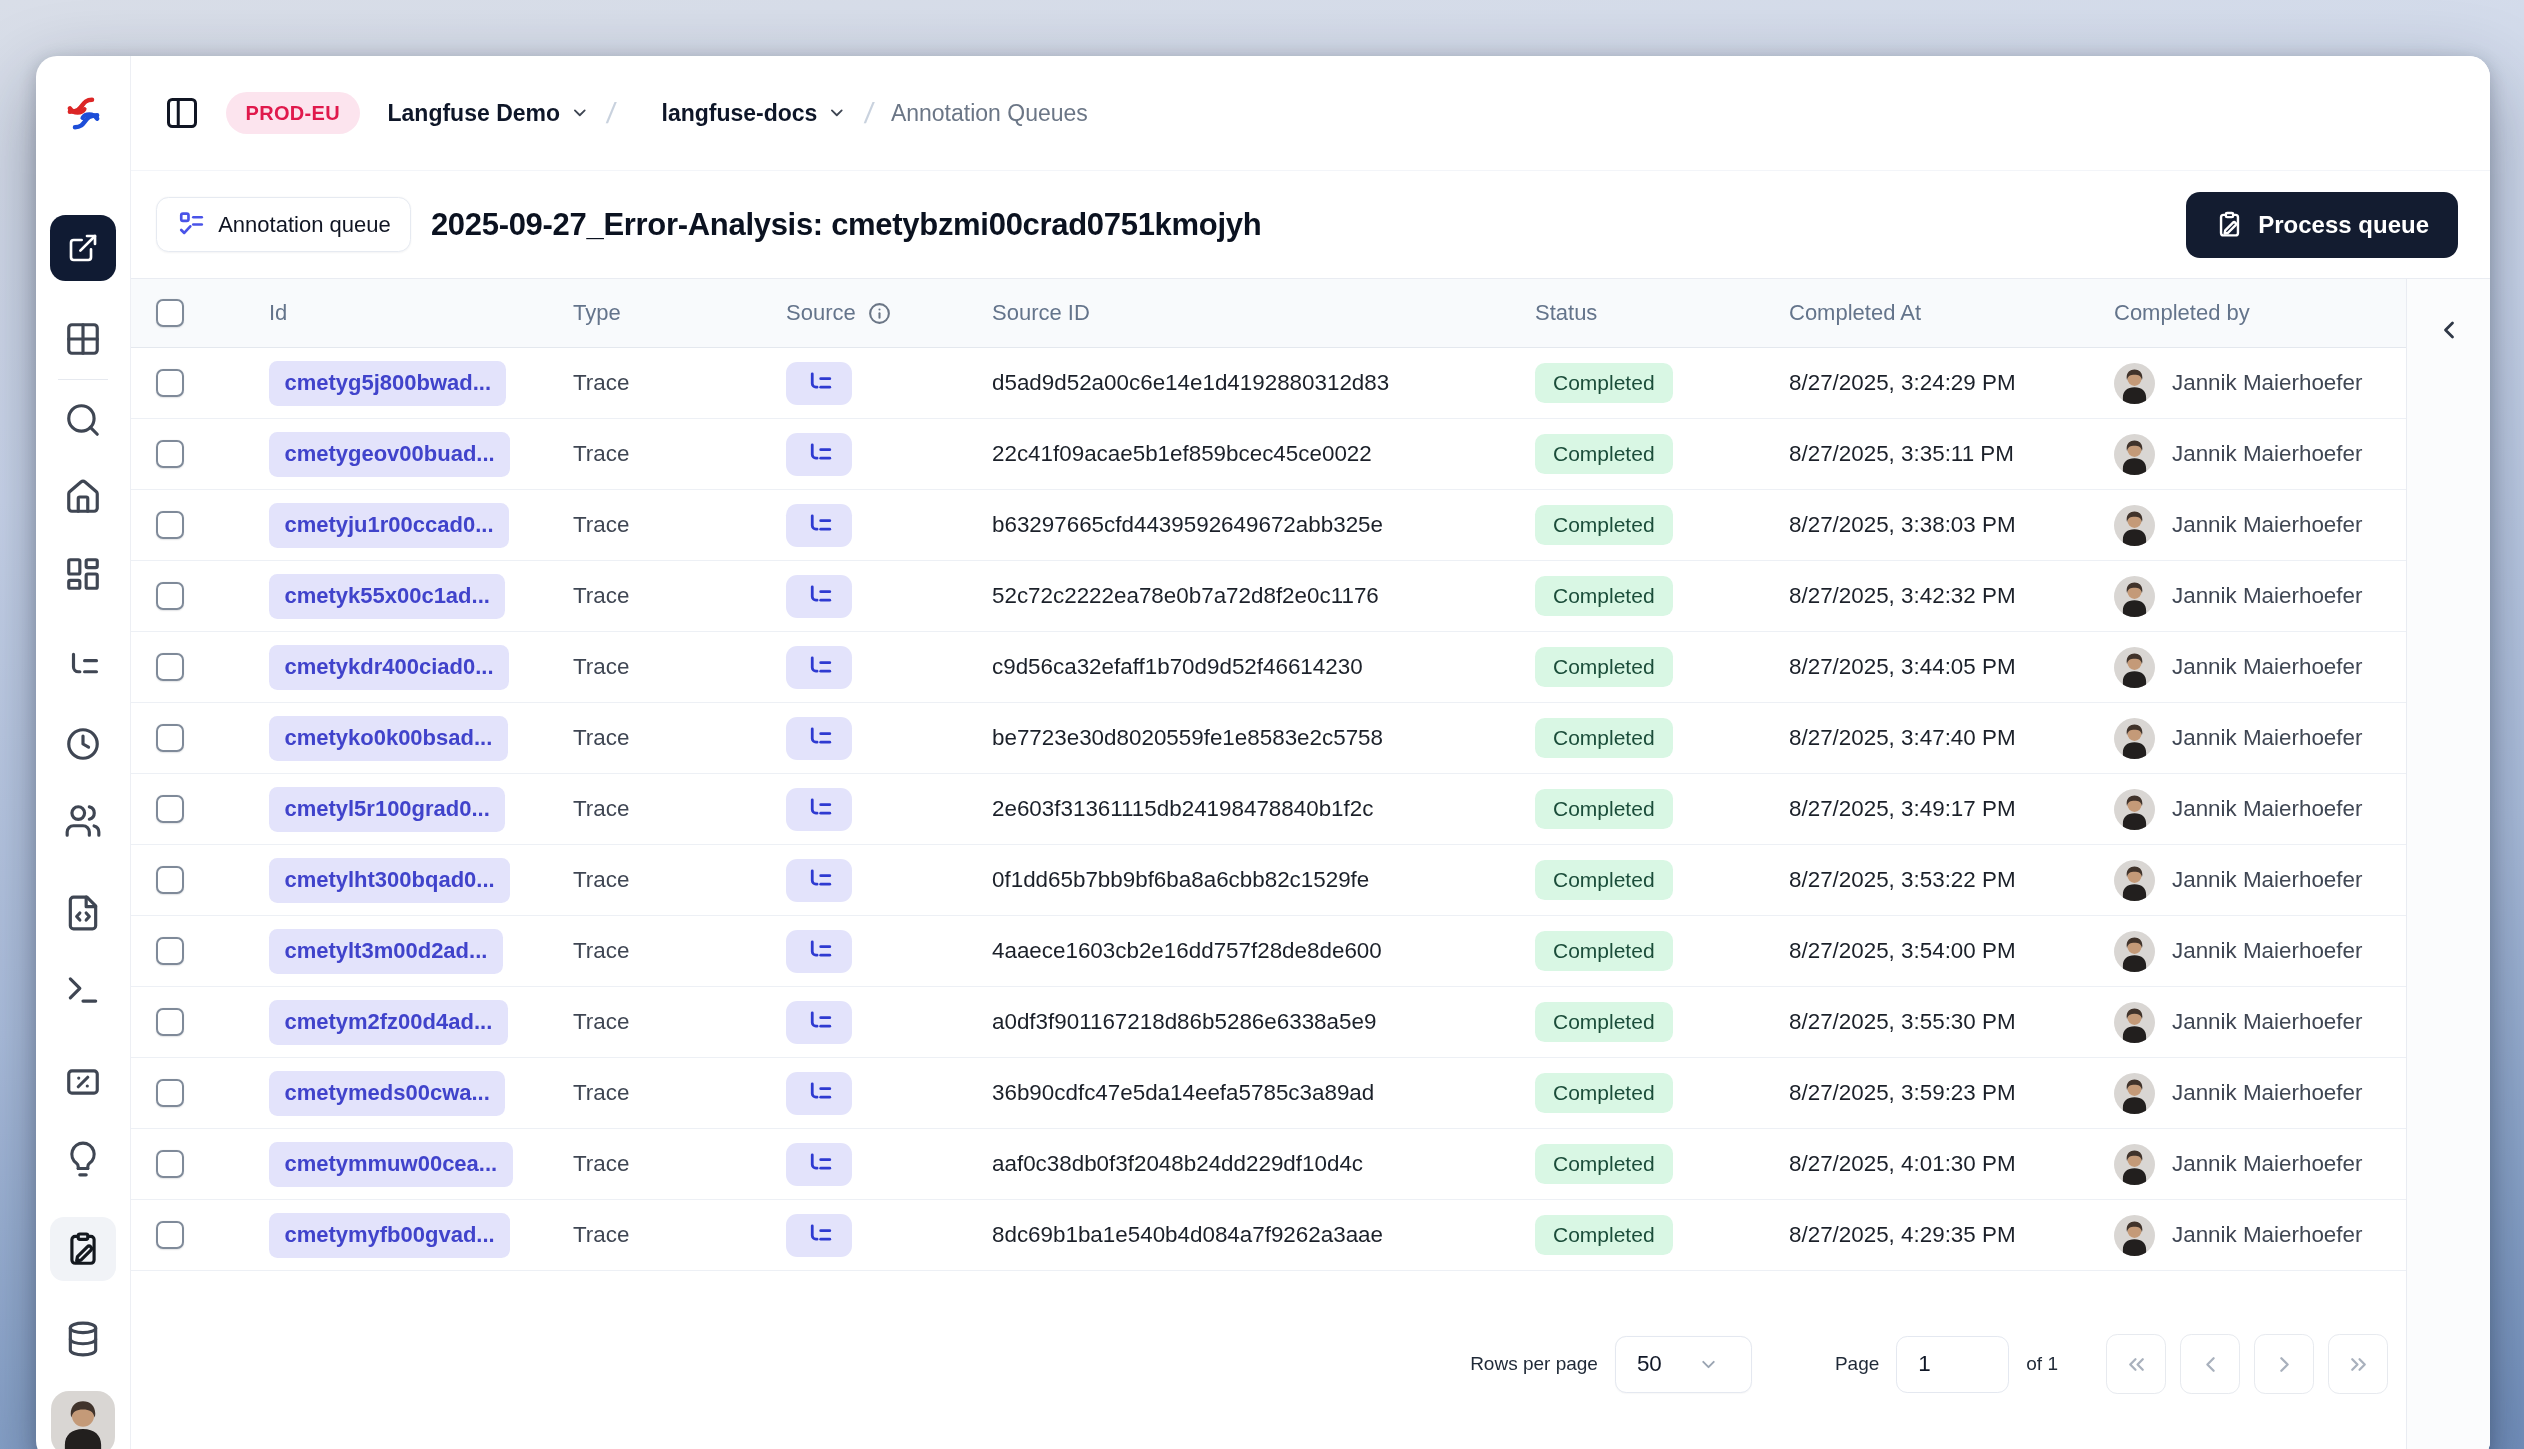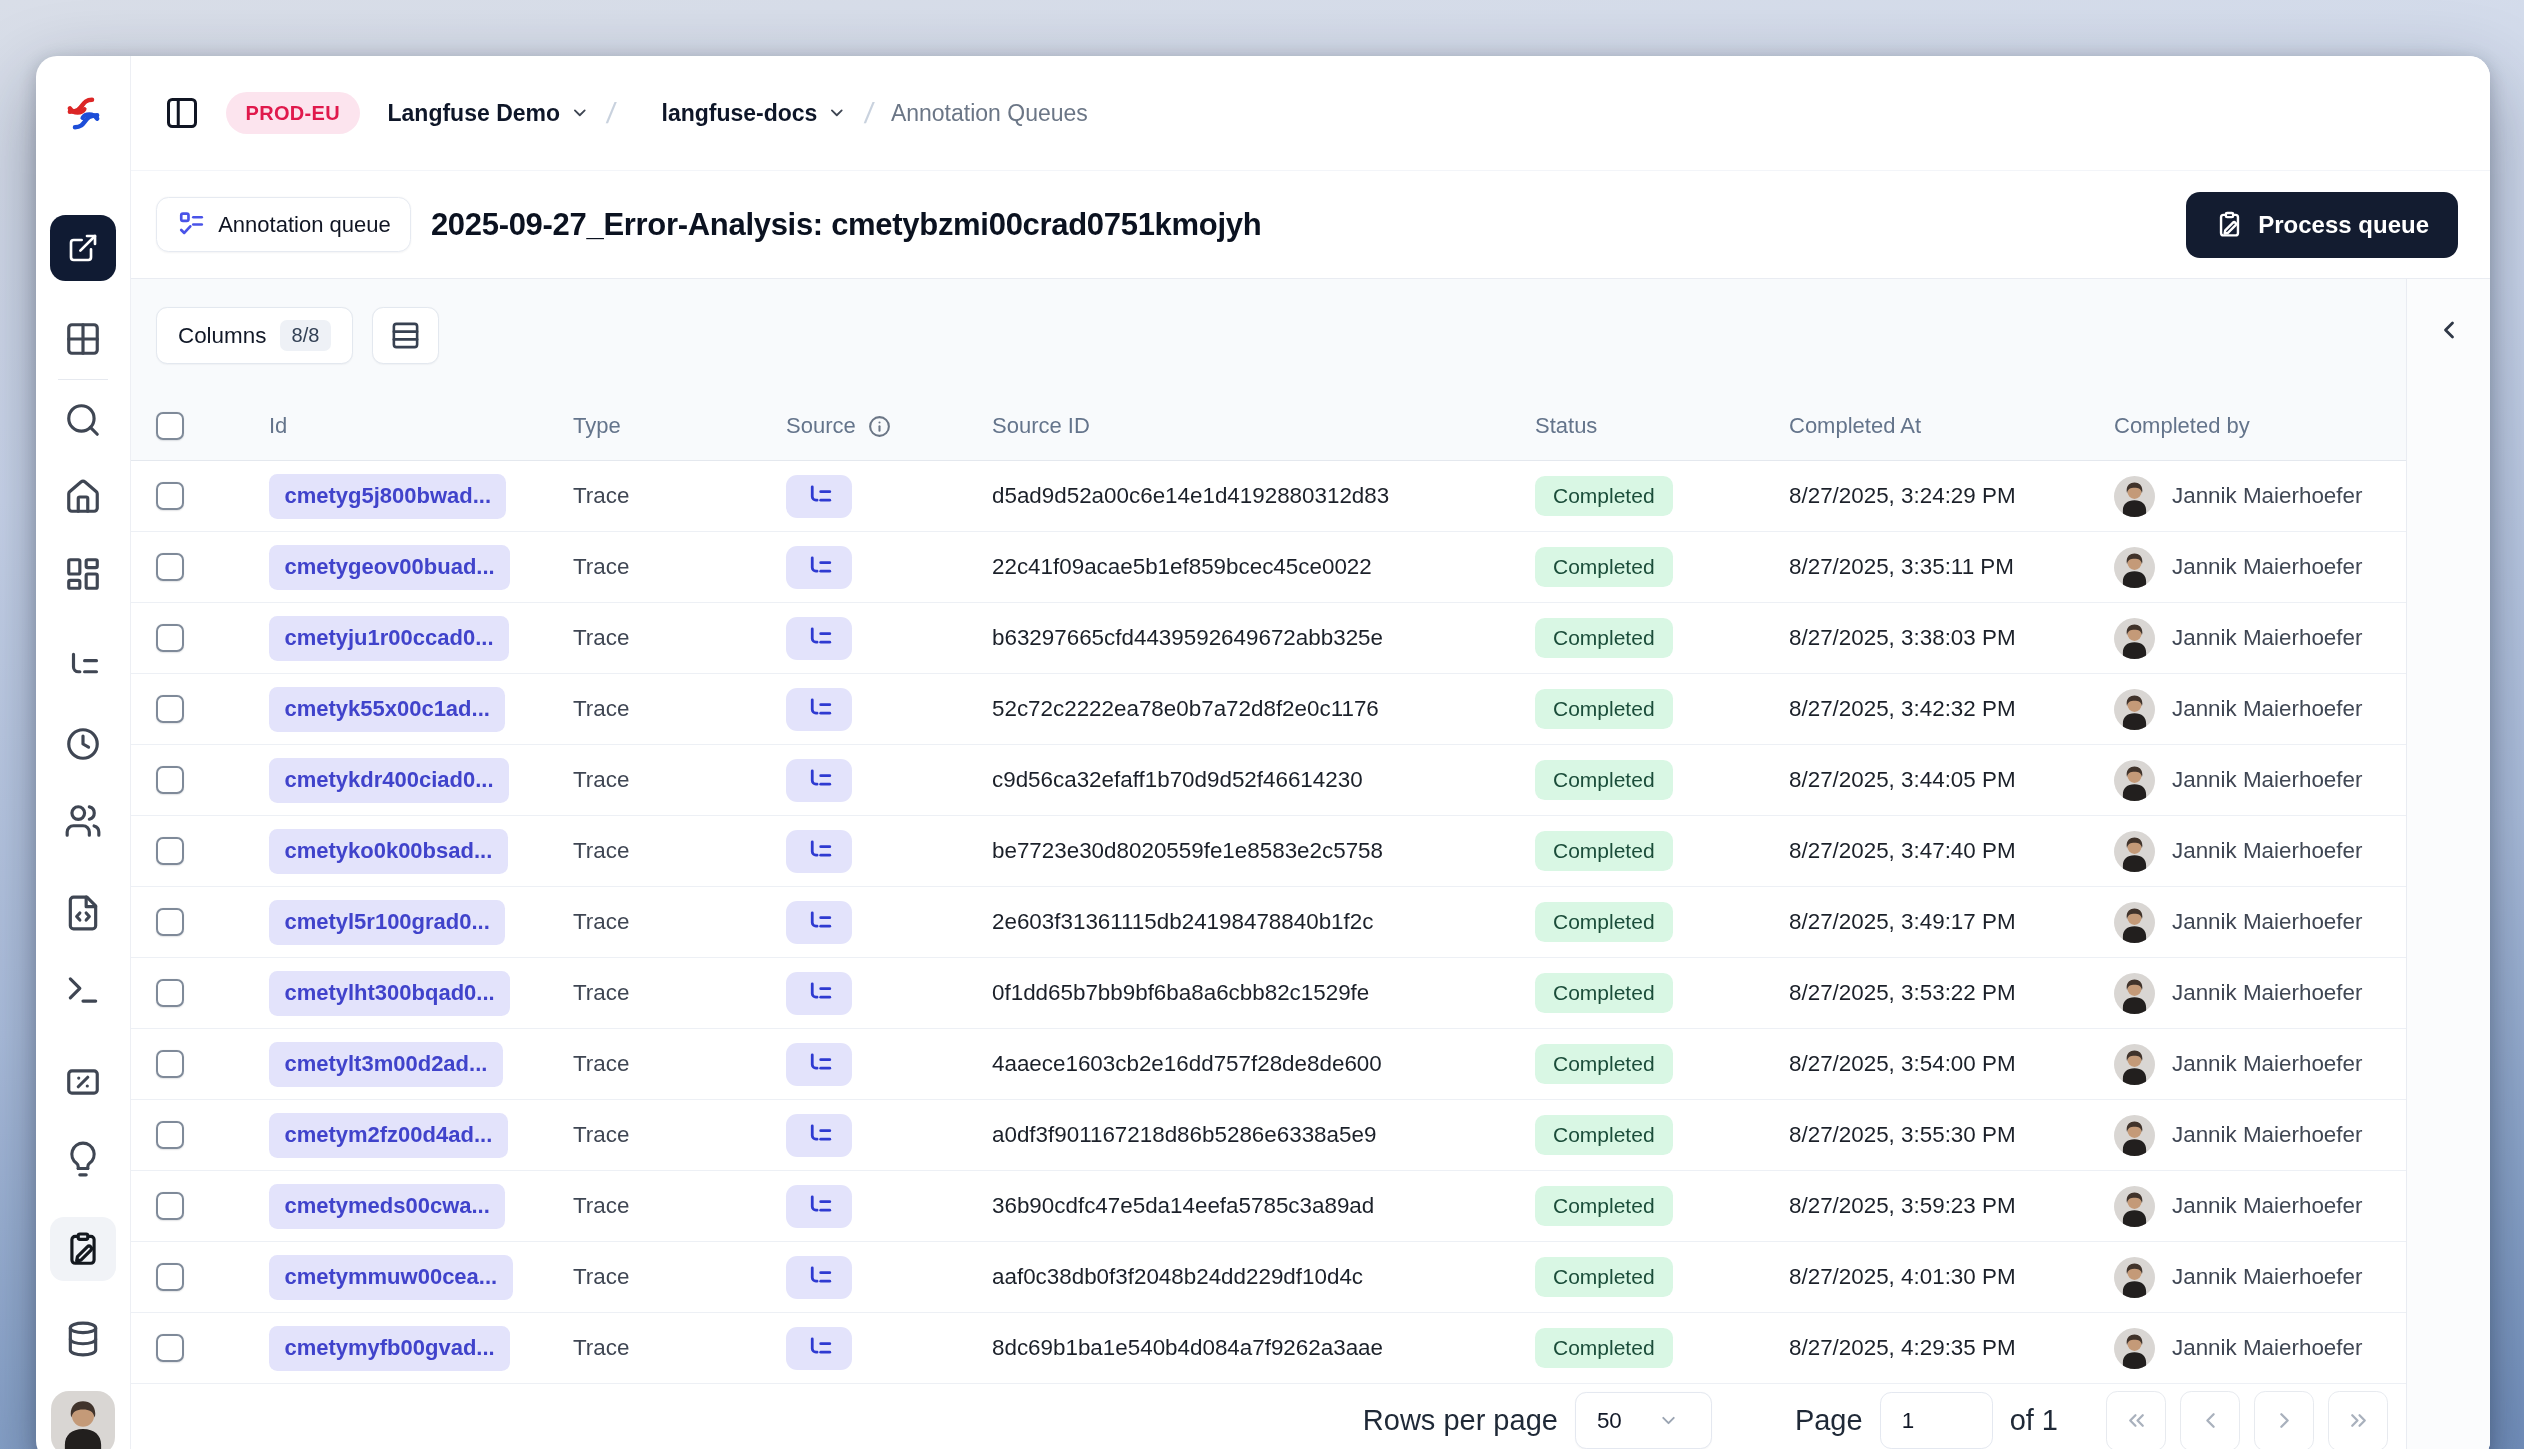--- a/index.html
+++ b/index.html
@@ -92,21 +92,21 @@
   .status-badge { background:#d9f7e4; color:#1b4d3a; font-size:21px; font-weight:500;
     padding:8.4px 18px; border-radius:9.8px; white-space:nowrap; }
   .ts { font-size:22.4px; color:#1b2029; white-space:nowrap; }
   .who { gap:17px; }
   .row-avatar { width:41px; height:41px; border-radius:50%; overflow:hidden; flex:0 0 auto; }
   .who-name { font-size:22.4px; color:#3f4653; white-space:nowrap; }
 
   
   .tfooter { flex:1; background:#fff; display:flex; align-items:center; justify-content:flex-end;
     padding:0 18px 4.2px 0; gap:17px; }
-  .f-label { font-size:29px; font-weight:500; color:#1f2937; }
+  .f-label { font-size:19px; font-weight:500; color:#1f2937; }
   .select-box { display:flex; align-items:center; justify-content:space-between; width:137px; height:57px;
     border:1.4px solid #e4e8f0; border-radius:11.2px; background:#fff; padding:0 32px 0 21px;
     font-size:22.4px; color:#111827; cursor:pointer; box-shadow:0 0.7px 1.4px rgba(15,23,42,.03); }
   .select-box .chev { color:#9aa4b2; display:flex; }
   .f-gap { width:49px; }
   .page-input { width:113px; height:57px; border:1.4px solid #e4e8f0; border-radius:11.2px; background:#fff;
     font-size:22.4px; color:#111827; padding-left:21px; font-family:inherit; }
   .pager { display:flex; gap:14px; margin-left:31px; }
   .page-btn { width:60px; height:60px; border:1.4px solid #e7eaef; border-radius:11.2px; background:#fff;
     display:flex; align-items:center; justify-content:center; color:#a9b1bd; cursor:default; }
@@ -289,33 +289,20 @@
           <rect x="9" y="2.5" width="6" height="3.4" rx="1"></rect>
           <path d="m8.5 16.8 6.2-6.2a1.55 1.55 0 0 1 2.2 2.2l-6.2 6.2-2.7.5z"></path>
         </svg>
         <span>Process queue</span>
       </button>
     </div>
 
     <div class="lower">
       <div class="main">
 
-        <div class="toolbar">
-          <button class="columns-btn">
-            <span>Columns</span>
-            <span class="count-chip">8/8</span>
-          </button>
-          <button class="icon-btn">
-            <svg width="31" height="31" viewBox="0 0 24 24" fill="none" stroke="currentColor" stroke-width="2" stroke-linecap="round" stroke-linejoin="round">
-              <rect x="3" y="3" width="18" height="18" rx="2"></rect>
-                <path d="M21 9H3"></path>
-                <path d="M21 15H3"></path>
-            </svg>
-          </button>
-        </div>
 
         <div class="grid-row thead">
           <div class="cell">
               <span class="cb"></span>
             </div>
           <div class="th">
               <span>Id</span>
             </div>
           <div class="th">
               <span>Type</span>

